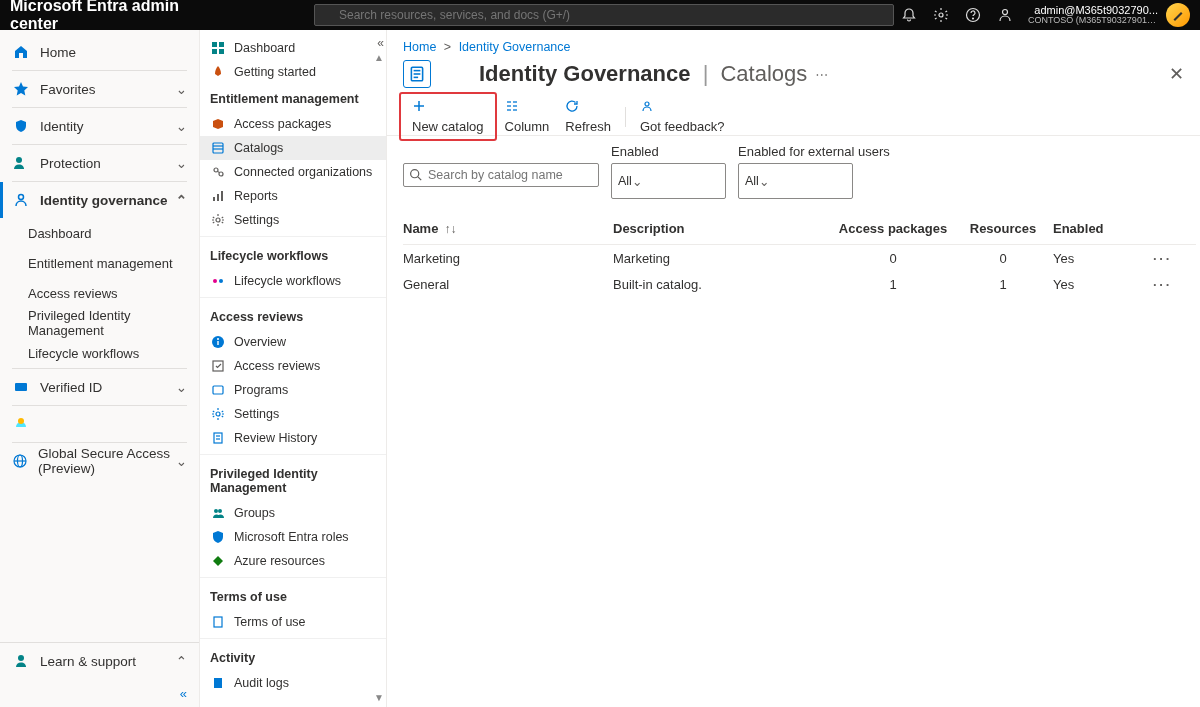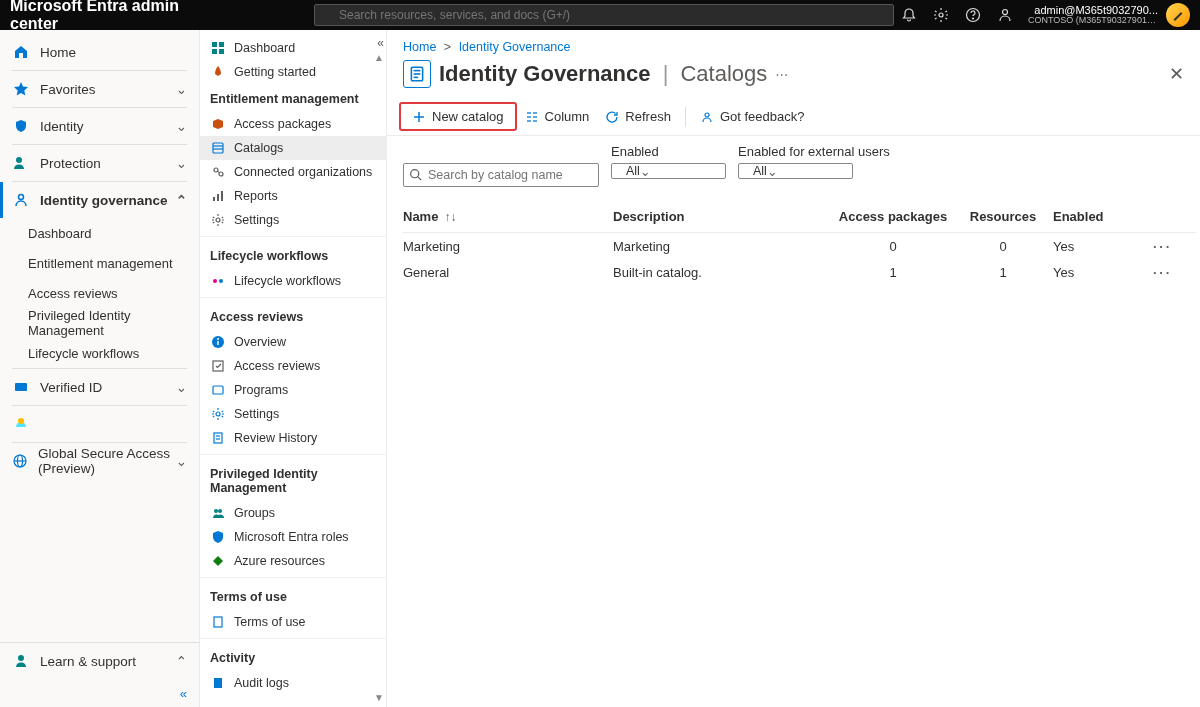--- a/index.html
+++ b/index.html
@@ -46,38 +46,38 @@
   .subnav-section.first { border-top:none; margin-top:0; padding-top:8px; }
 
   
   .main { flex:1; display:flex; flex-direction:column; min-width:0; }
   .breadcrumb { padding: 10px 16px 6px; font-size:12.5px; color:#0078d4; }
   .breadcrumb a { color:#0078d4; text-decoration:none; }
   .breadcrumb .sep { color:#605e5c; padding:0 4px; }
 
   .page-header { display:flex; align-items:center; padding: 0 16px 10px; }
   .page-header .page-icon { width:28px; height:28px; margin-right:8px; display:inline-flex; align-items:center; justify-content:center; border:1px solid #0078d4; border-radius:3px; color:#0078d4; }
-  .page-header h1 { font-size: 22px; font-weight: 600; color:#323130; }
+  .page-header h1 { font-size: 22px; font-weight: 600; color:#323130;margin-left:40px; }
   .page-header .divider { color:#999; font-weight:300; padding:0 6px; }
   .page-header .sub { font-size:22px; font-weight:400; color:#605e5c; }
   .page-header .more { margin-left:8px; color:#605e5c; cursor:pointer; }
   .page-header .close { margin-left:auto; color:#605e5c; cursor:pointer; font-size:18px; }
 
   .toolbar { display:flex; align-items:center; padding: 6px 16px; height:38px; border-bottom: 1px solid #edebe9; font-size:13px; }
-  .toolbar .tbtn { display:inline-flex; align-items:flex-end; gap:6px; padding:4px 8px; color:#323130; cursor:pointer; }
+  .toolbar .tbtn { display:inline-flex; align-items:flex-start; gap:6px; padding:4px 8px; color:#323130; cursor:pointer;flex-direction:column; }
   .toolbar .tbtn .ico { color:#0078d4; }
   .toolbar .sep { width:1px; height:20px; background:#e1dfdd; margin:0 6px; }
   .toolbar .highlight { border: 2px solid #e0393e; border-radius:3px; padding:1px 3px; margin-left:-4px; }
 
   .filters { display:flex; padding: 8px 16px 6px; gap: 12px; flex-wrap:wrap; }
   .filter-block { display:flex; flex-direction:column; gap:4px; font-size:13px; color:#323130; }
   .search-cat { width:196px; height:24px; border:1px solid #8a8886; border-radius:2px; padding:0 6px 0 24px; font-size:12.5px; }
   .search-cat-wrap { position:relative; margin-top:19px; }
   .search-cat-wrap .ico { position:absolute; left:6px; top:5px; color:#605e5c; }
-  .combo { width:115px; height:16px; border:1px solid #8a8886; border-radius:2px; display:flex; align-items:center; padding:0 14px; cursor:pointer; font-size:12.5px; }
+  .combo { width:115px; height:36px; border:1px solid #8a8886; border-radius:2px; display:flex; align-items:center; padding:0 6px; cursor:pointer; font-size:12.5px; }
   .combo .chev { color:#605e5c; }
 
   .table-wrap { padding: 8px 4px 0 16px; }
   .thead, .trow { display:grid; grid-template-columns: 210px 220px 120px 100px 100px 24px; align-items:center; height:26px; font-size:13px; }
   .thead { font-weight:600; color:#323130; border-bottom: 1px solid #edebe9; height:32px; }
   .thead .sort { margin-left:6px; color:#605e5c; font-size:12px; }
   .trow { color:#323130; }
   .trow .more { color:#605e5c; cursor:pointer; letter-spacing:2px; font-weight:700; }
   .thead .name-col { display:flex; align-items:center; }
   .num { text-align:center; }

